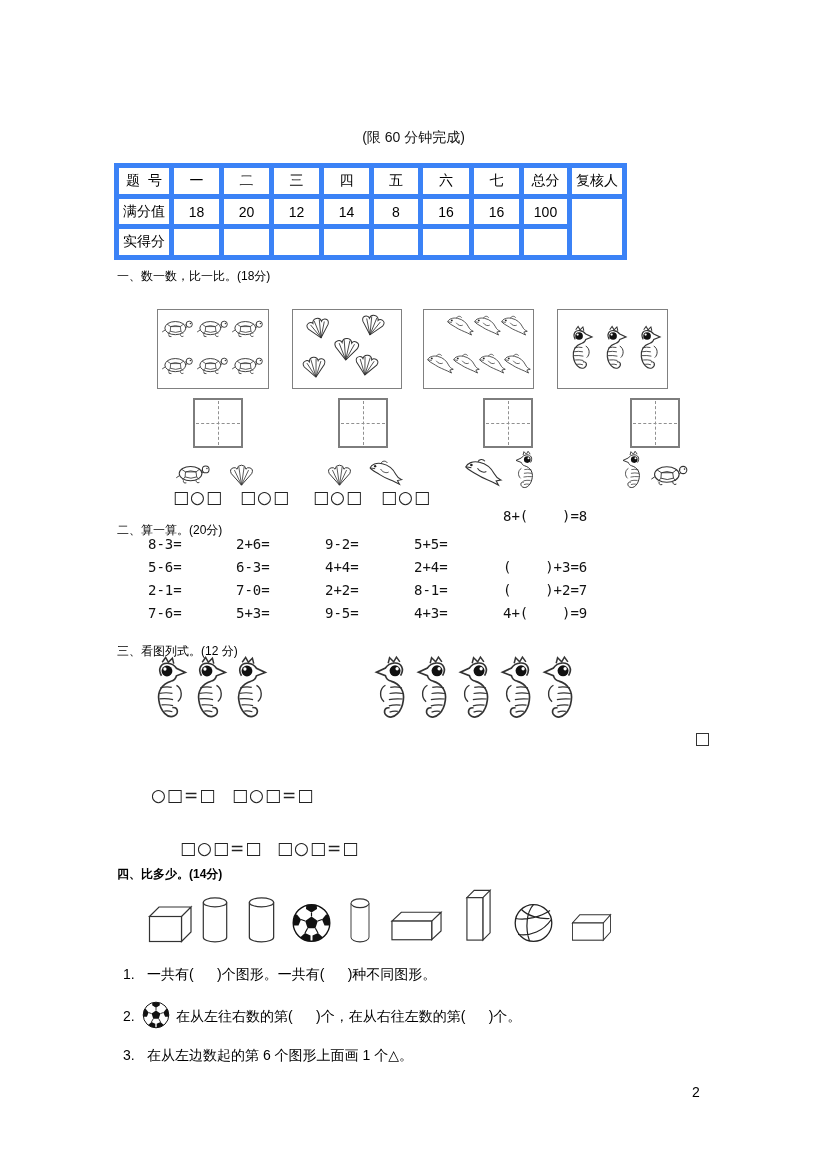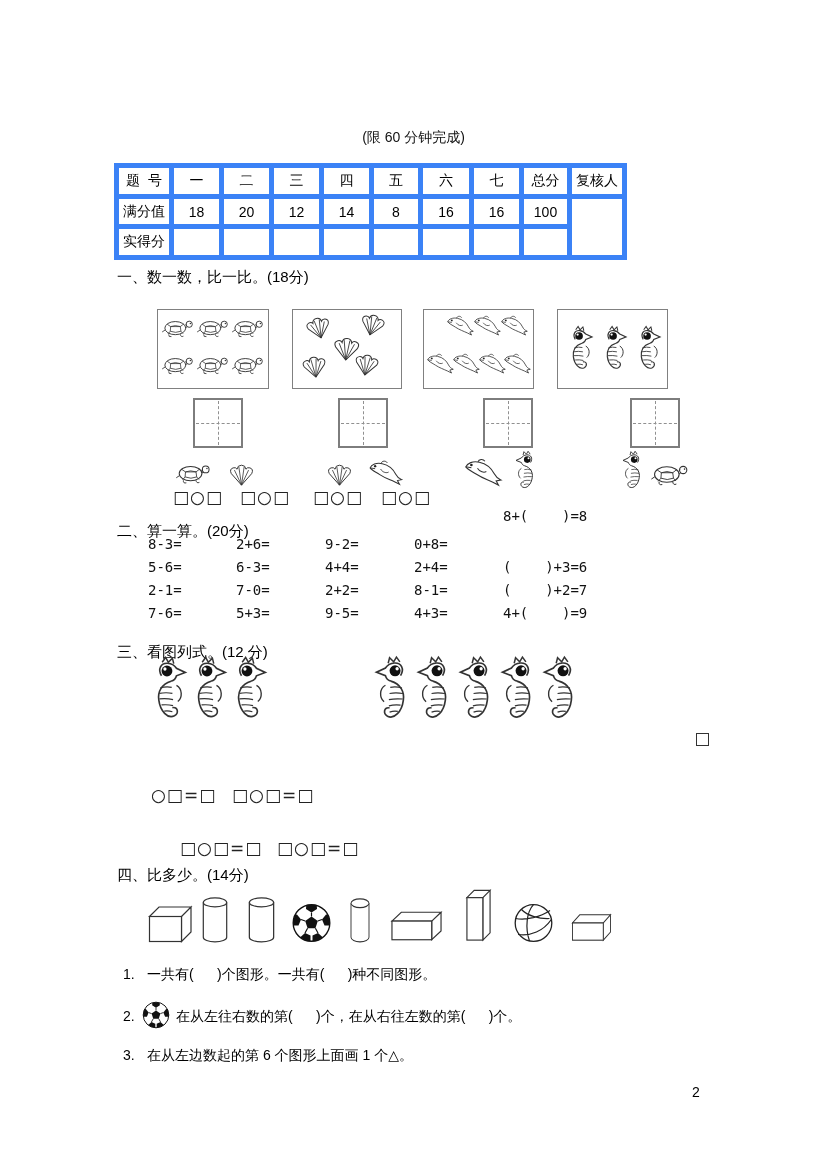--- a/index.html
+++ b/index.html
@@ -5,21 +5,21 @@
   html,body{margin:0;padding:0;background:#fff;}
   #page{position:relative;width:827px;height:1170px;background:#ffffff;overflow:hidden;
         font-family:"Liberation Sans","DejaVu Sans",sans-serif;color:#000;}
   .abs{position:absolute;}
   .center{left:0;right:0;text-align:center;}
   #title{top:82px;font-size:19px;font-weight:bold;color:#ff0000;letter-spacing:1px;}
   #subtitle{top:129px;font-size:14px;color:#111;}
   table.score{border-collapse:collapse;table-layout:fixed;}
   table.score td{border:5px solid #3b82f6;text-align:center;vertical-align:middle;
                  font-size:14px;padding:0;white-space:pre;}
-  .heading{font-size:15px;white-space:pre;}
+  .heading{font-size:12px;white-space:pre;}
   .cbox{position:absolute;border:1px solid #808080;background:#fff;}
   .grid-sq{position:absolute;width:50px;height:50px;border:2px solid #7d7d7d;box-sizing:border-box;background:#fff;}
   .grid-sq::before{content:"";position:absolute;left:1px;right:1px;top:50%;border-top:1px dashed #909090;}
   .grid-sq::after{content:"";position:absolute;top:1px;bottom:1px;left:50%;border-left:1px dashed #909090;}
   .sym{font-size:17px;letter-spacing:1px;white-space:pre;font-family:"DejaVu Sans",sans-serif;color:#222;}
   .eq{font-size:14px;font-family:"DejaVu Sans Mono","Liberation Mono",monospace;white-space:pre;color:#111;}
   .qnum{font-size:14px;}
   .qtext{font-size:14px;white-space:pre;}
   .ansbox{position:absolute;width:13px;height:13px;border:1.5px solid #333;background:#fff;box-sizing:border-box;}
   svg.icon{display:block;overflow:visible;}
@@ -265,21 +265,21 @@
   <span class="abs sym" style="left:173px;top:487px">□○□</span>
   <span class="abs sym" style="left:240px;top:487px">□○□</span>
   <span class="abs sym" style="left:313px;top:487px">□○□</span>
   <span class="abs sym" style="left:381px;top:487px">□○□</span>
 
   <div class="abs heading" style="left:117px;top:522px;">二、算一算。(20分)</div>
 
   <span class="abs eq" style="left:148px;top:536px">8-3=</span>
   <span class="abs eq" style="left:236px;top:536px">2+6=</span>
   <span class="abs eq" style="left:325px;top:536px">9-2=</span>
-  <span class="abs eq" style="left:414px;top:536px">0+8=</span>
+  <span class="abs eq" style="left:414px;top:536px">5+5=</span>
   <span class="abs eq" style="left:503px;top:508px">8+(    )=8</span>
 
   <span class="abs eq" style="left:148px;top:559px">5-6=</span>
   <span class="abs eq" style="left:236px;top:559px">6-3=</span>
   <span class="abs eq" style="left:325px;top:559px">4+4=</span>
   <span class="abs eq" style="left:414px;top:559px">2+4=</span>
   <span class="abs eq" style="left:503px;top:559px">(    )+3=6</span>
 
   <span class="abs eq" style="left:148px;top:582px">2-1=</span>
   <span class="abs eq" style="left:236px;top:582px">7-0=</span>
@@ -325,21 +325,21 @@
       </svg>
   </div>
 
   <div class="ansbox" style="left:696px;top:733px;"></div>
 
   <span class="abs sym" style="left:151px;top:785px">○□=□</span>
   <span class="abs sym" style="left:232px;top:785px">□○□=□</span>
   <span class="abs sym" style="left:180px;top:838px">□○□=□</span>
   <span class="abs sym" style="left:277px;top:838px">□○□=□</span>
 
-  <div class="abs heading" style="left:117px;top:866px;">四、比多少。(14分)</div>
+  <div class="abs heading" style="left:117px;top:866px;font-weight:bold;">四、比多少。(14分)</div>
 
   <svg class="icon abs" style="left:145px;top:905px" width="48" height="38" viewBox="0 0 48 38">
       <use href="#cube"></use>
     </svg>
   <svg class="icon abs" style="left:202px;top:897px" width="26" height="46" viewBox="0 0 26 47" preserveAspectRatio="none">
       <use href="#cylinder"></use>
     </svg>
   <svg class="icon abs" style="left:248px;top:897px" width="27" height="46" viewBox="0 0 26 47" preserveAspectRatio="none">
       <use href="#cylinder"></use>
     </svg>

